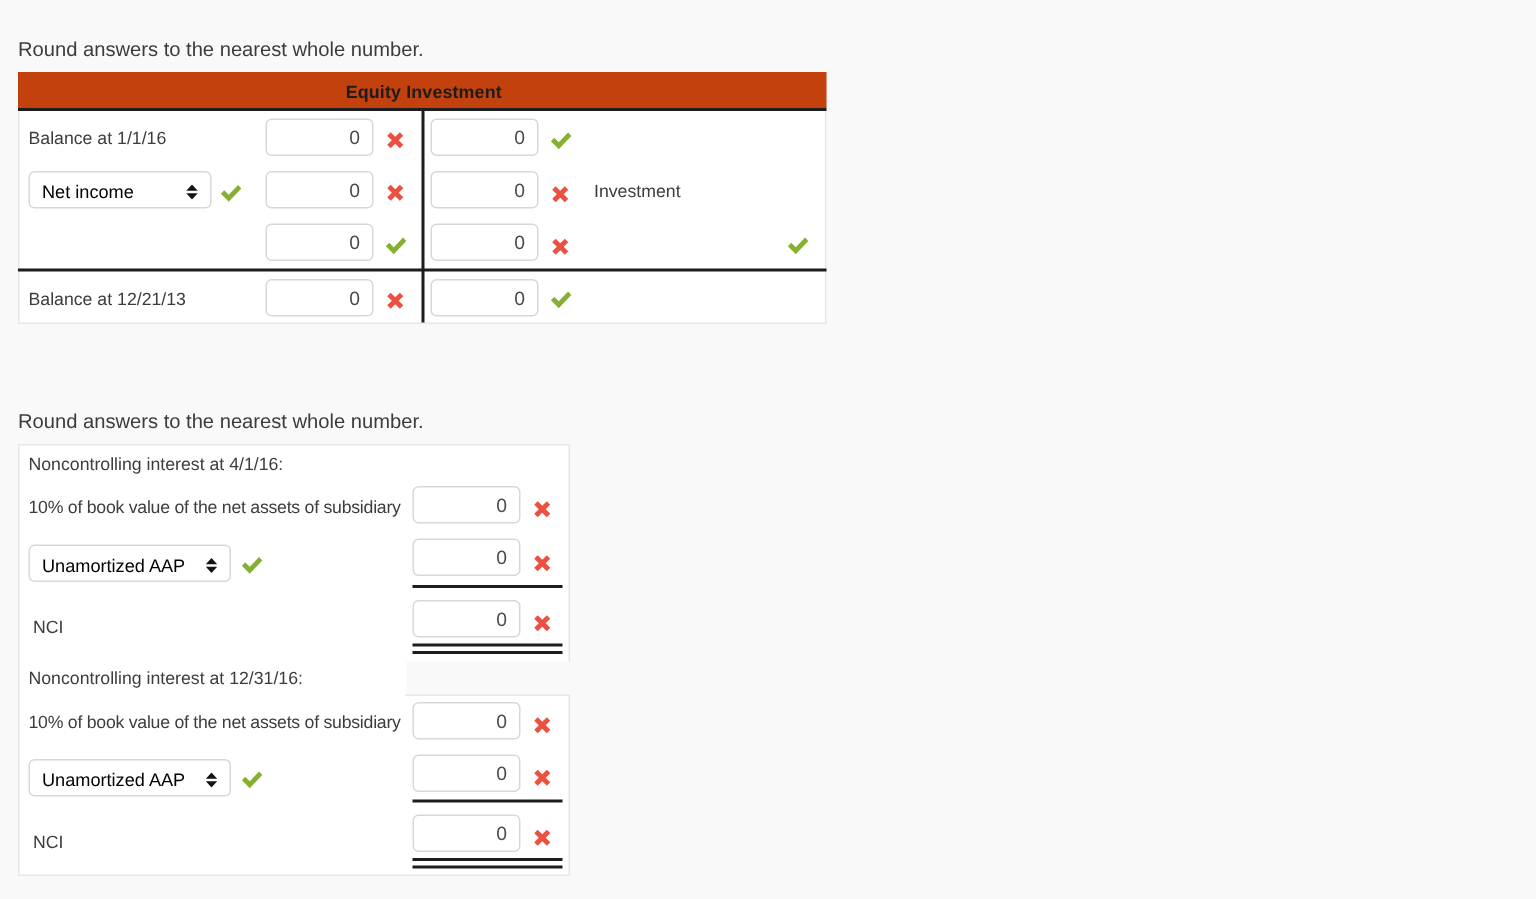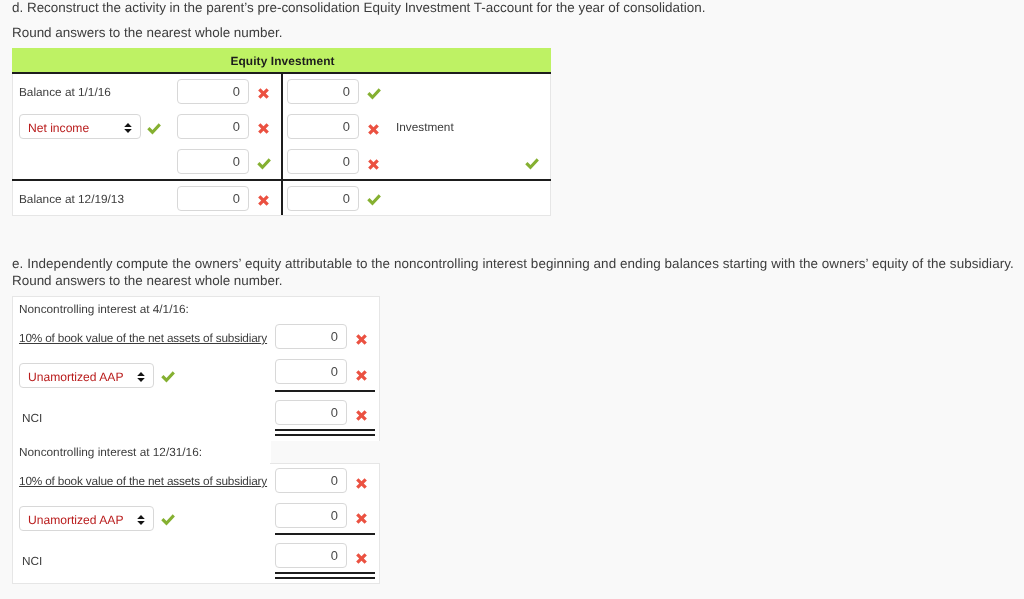--- a/index.html
+++ b/index.html
@@ -13,57 +13,56 @@
     text-rendering:geometricPrecision;
   }
   .page{position:relative;width:1024px;height:599px;}
   .qtext{position:absolute;font-size:13.45px;line-height:16px;color:#3c3c3c;white-space:nowrap;}
 
   
   .tacct{position:absolute;left:12px;top:48px;width:539px;height:168px;
          background:#fff;box-sizing:border-box;
          border:1px solid #e6e6e6;border-top:0;}
   .tacct-head{position:absolute;left:12px;top:48px;width:539px;height:24px;
-         background:#bef264;box-sizing:border-box;}
+         background:#c2410c;box-sizing:border-box;}
   .tacct-head span{position:absolute;left:2px;right:0;top:6px;text-align:center;
          font-weight:bold;font-size:11.9px;color:#1c1c1c;letter-spacing:.1px;}
   .hrule{position:absolute;background:#1d1d1d;height:2px;}
   .vrule{position:absolute;background:#1d1d1d;width:2px;}
 
   .rowlabel{position:absolute;font-size:11.8px;color:#3c3c3c;white-space:nowrap;}
-  .rowlabel.tight{letter-spacing:-0.17px;text-decoration:underline;}
+  .rowlabel.tight{letter-spacing:-0.17px;}
 
   
   .inp{position:absolute;width:72px;height:25px;box-sizing:border-box;
        border:1px solid #d8d8d8;border-radius:4px;background:#fff;
        font-size:12.9px;color:#4a4a4a;text-align:right;padding:0 8px 0 0;
        font-family:"Liberation Sans",sans-serif;outline:none;}
 
   
   .ic{position:absolute;display:block;}
   .ckmark{width:15px;height:12px;}
   .xmark{width:13px;height:13px;}
   .ckmark svg,.xmark svg{display:block;}
 
   
   .sel{position:absolute;box-sizing:border-box;height:25px;
        border:1px solid #d8d8d8;border-radius:4px;background:#fff;}
-  .sel .lbl{position:absolute;left:8px;top:6px;font-size:12.1px;color:#b91c1c;white-space:nowrap;}
+  .sel .lbl{position:absolute;left:8px;top:6px;font-size:12.1px;color:#000000;white-space:nowrap;}
   .sel.tightsel .lbl{letter-spacing:-0.1px;}
   .sel .stp{position:absolute;top:5px;}
 
   
   .npanel{position:absolute;box-sizing:border-box;background:#fff;border:1px solid #e6e6e6;}
   .nline{position:absolute;background:#1d1d1d;height:2px;}
 </style>
 </head>
 <body>
 
 <div class="page">
-  <div class="qtext" style="left:12px;top:0px;">d. Reconstruct the activity in the parent’s pre-consolidation Equity Investment T-account for the year of consolidation.</div>
   <div class="qtext" style="left:12px;top:25px;">Round answers to the nearest whole number.</div>
 
   <div class="tacct"></div>
   <div class="tacct-head">
     <span>Equity Investment</span>
   </div>
 
   <div class="hrule" style="left:12px;top:72px;width:539px;"></div>
 
   <div class="vrule" style="left:281px;top:74px;height:141px;"></div>
@@ -120,35 +119,34 @@
       <svg viewBox="0 0 13 13" width="13" height="13" aria-hidden="true">
         <path d="M3.45 1.15 L6.5 4.2 L9.55 1.15 L11.85 3.45 L8.8 6.5 L11.85 9.55 L9.55 11.85 L6.5 8.8 L3.45 11.85 L1.15 9.55 L4.2 6.5 L1.15 3.45 Z" fill="#eb5141"></path>
       </svg>
     </span>
   <span class="ic ckmark" style="left:525px;top:158px;">
       <svg viewBox="0 0 15 12" width="15" height="12" aria-hidden="true">
         <path d="M0.25 6.2 L2.5 3.9 L5.5 6.9 L11.7 0.35 L13.9 2.6 L5.5 11.45 Z" fill="#85b031"></path>
       </svg>
     </span>
 
-  <div class="rowlabel" style="left:19px;top:192px;">Balance at 12/19/13</div>
+  <div class="rowlabel" style="left:19px;top:192px;">Balance at 12/21/13</div>
   <input class="inp" style="left: 177px; top: 186px;" value="0">
   <span class="ic xmark" style="left:257px;top:194px;">
       <svg viewBox="0 0 13 13" width="13" height="13" aria-hidden="true">
         <path d="M3.45 1.15 L6.5 4.2 L9.55 1.15 L11.85 3.45 L8.8 6.5 L11.85 9.55 L9.55 11.85 L6.5 8.8 L3.45 11.85 L1.15 9.55 L4.2 6.5 L1.15 3.45 Z" fill="#eb5141"></path>
       </svg>
     </span>
   <input class="inp" style="left: 287px; top: 186px;" value="0">
   <span class="ic ckmark" style="left:367px;top:194px;">
       <svg viewBox="0 0 15 12" width="15" height="12" aria-hidden="true">
         <path d="M0.25 6.2 L2.5 3.9 L5.5 6.9 L11.7 0.35 L13.9 2.6 L5.5 11.45 Z" fill="#85b031"></path>
       </svg>
     </span>
 
-  <div class="qtext" style="left:12px;top:256px;letter-spacing:0.07px;">e. Independently compute the owners’ equity attributable to the noncontrolling interest beginning and ending balances starting with the owners’ equity of the subsidiary.</div>
   <div class="qtext" style="left:12px;top:273px;">Round answers to the nearest whole number.</div>
 
   <div class="npanel" style="left:12px;top:296px;width:259px;height:288px;border-right:0;"></div>
 
   <div class="npanel" style="left:270px;top:296px;width:110px;height:145px;border-left:0;border-bottom:0;"></div>
   <div class="npanel" style="left:270px;top:463px;width:110px;height:121px;border-left:0;"></div>
 
   <div class="rowlabel" style="left:19px;top:302px;">Noncontrolling interest at 4/1/16:</div>
 
   <div class="rowlabel tight" style="left:19px;top:331px;">10% of book value of the net assets of subsidiary</div>

